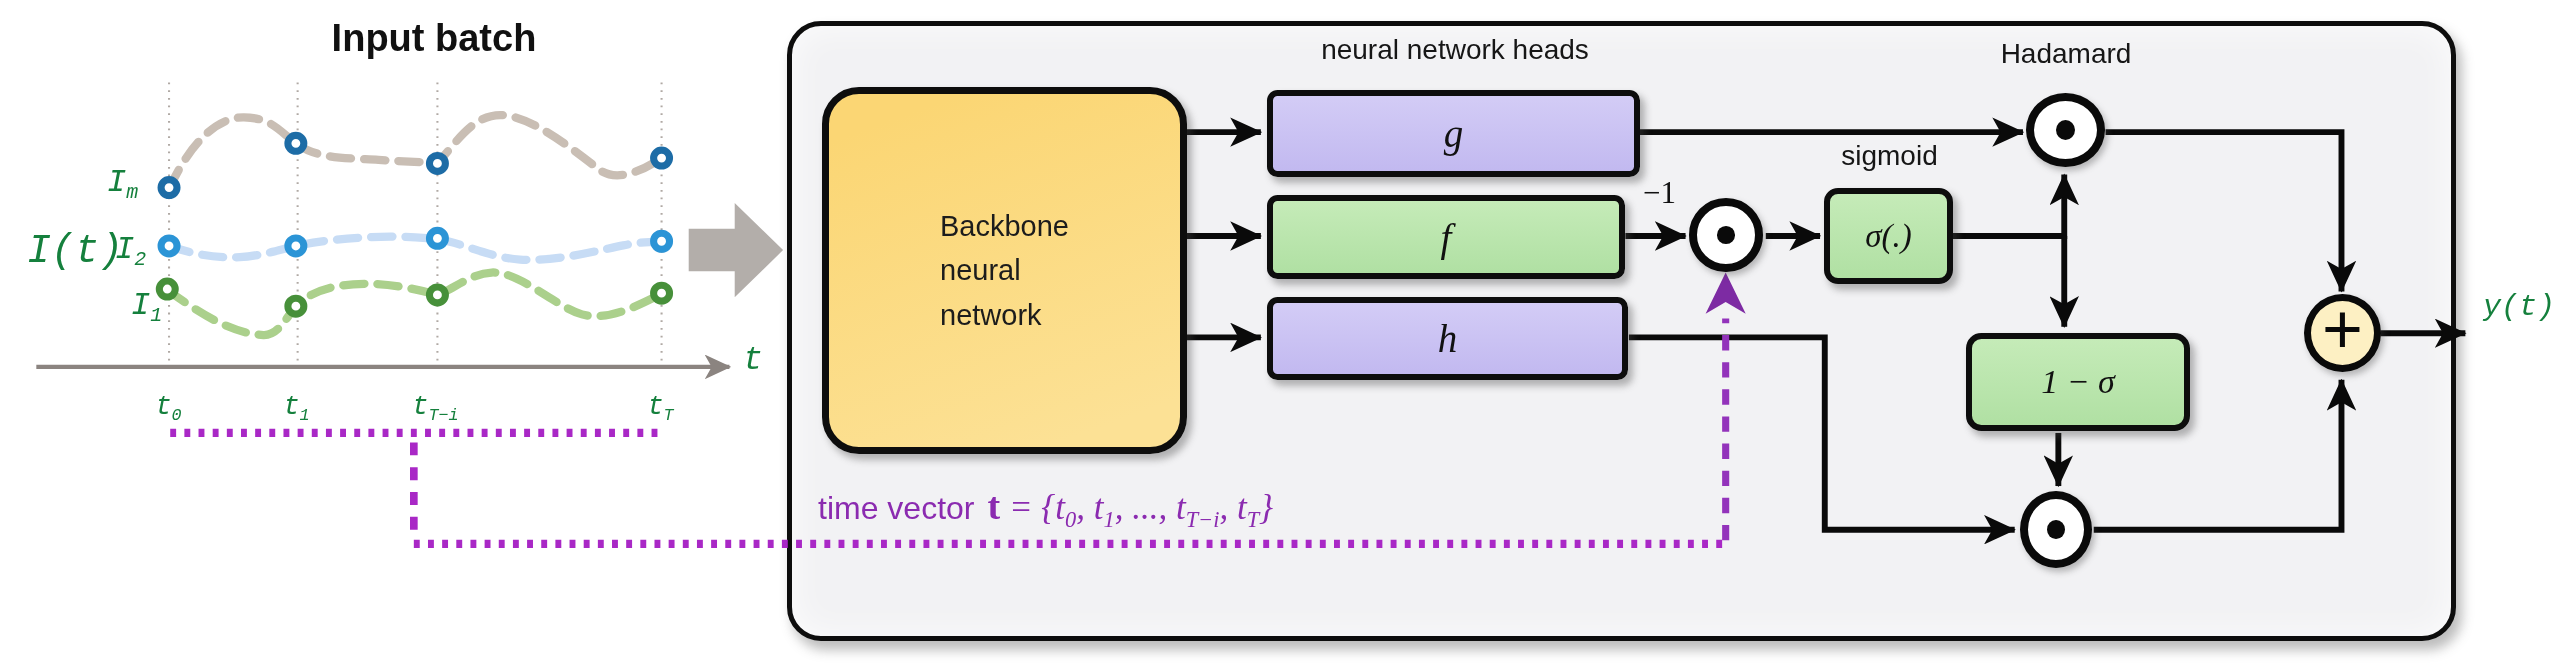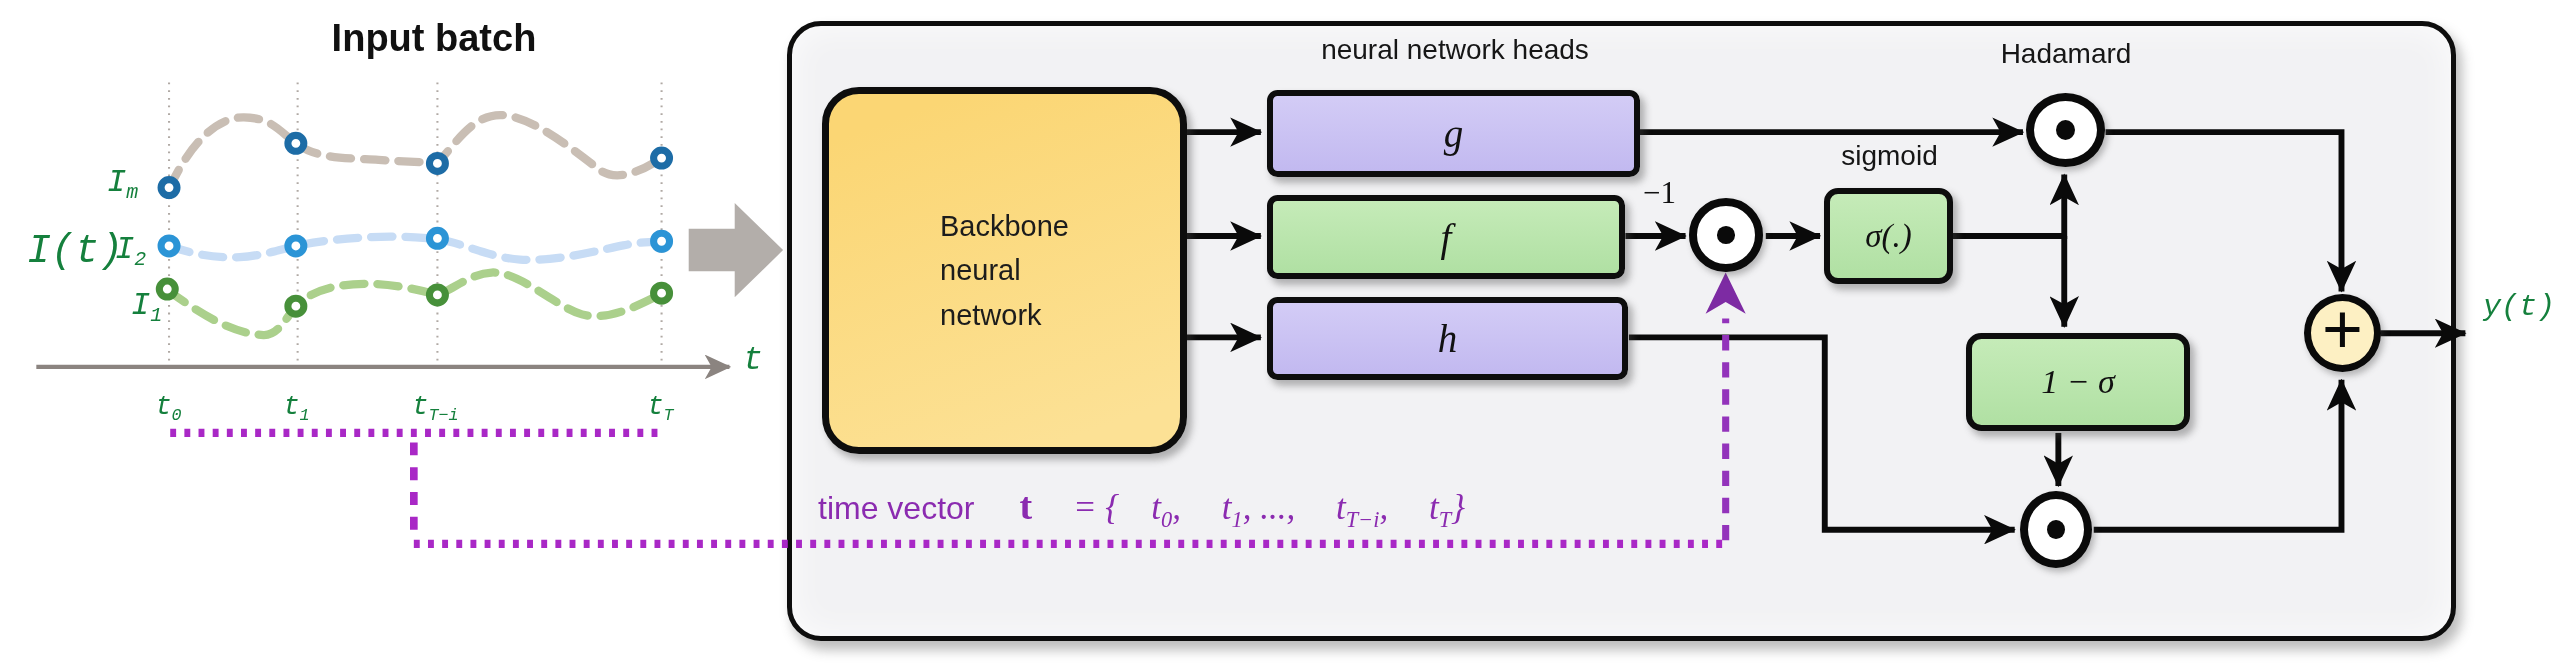--- a/index.html
+++ b/index.html
@@ -47,21 +47,21 @@
   .cfc-title{left:1653px;top:583px;width:798px;text-align:right;font-weight:bold;font-size:32px;color:#0a0a0a;}
   .serif-label{font-family:Liberation Mono, monospace;font-style:italic;color:#15803d;}
   .ylab{left:13px;top:229px;font-size:40px;margin-left:14px;}
   .slab{font-size:32px;}
   .slab sub,.tick sub{font-size:.62em;font-style:italic;}
   .tick{font-size:27px;text-align:center;margin-top:12px;}
   .minus-one{left:1624px;top:175px;width:71px;font-family:"Liberation Serif",serif;font-size:31px;text-align:center;color:#111;}
   .out-y{left:2483px;top:290px;font-size:30px;}
 
   
-  .tv{left:818px;top:484px;display:flex;align-items:baseline;white-space:pre;color:#8b2bb0;gap:32px;}
+  .tv{left:818px;top:484px;display:flex;align-items:baseline;white-space:pre;color:#8b2bb0;}
   .tv .tv-label{font-size:32px;font-family:"Liberation Sans",sans-serif;}
   .tv .tv-bold{font-family:"Liberation Serif",serif;font-weight:bold;font-size:38px;margin-left:13px;}
   .tv .tv-math{font-family:"Liberation Serif",serif;font-style:italic;font-size:35px;}
   .tv sub{font-size:22.4px;font-style:italic;}
 </style>
 </head>
 <body>
 
 <div class="stage">
 

